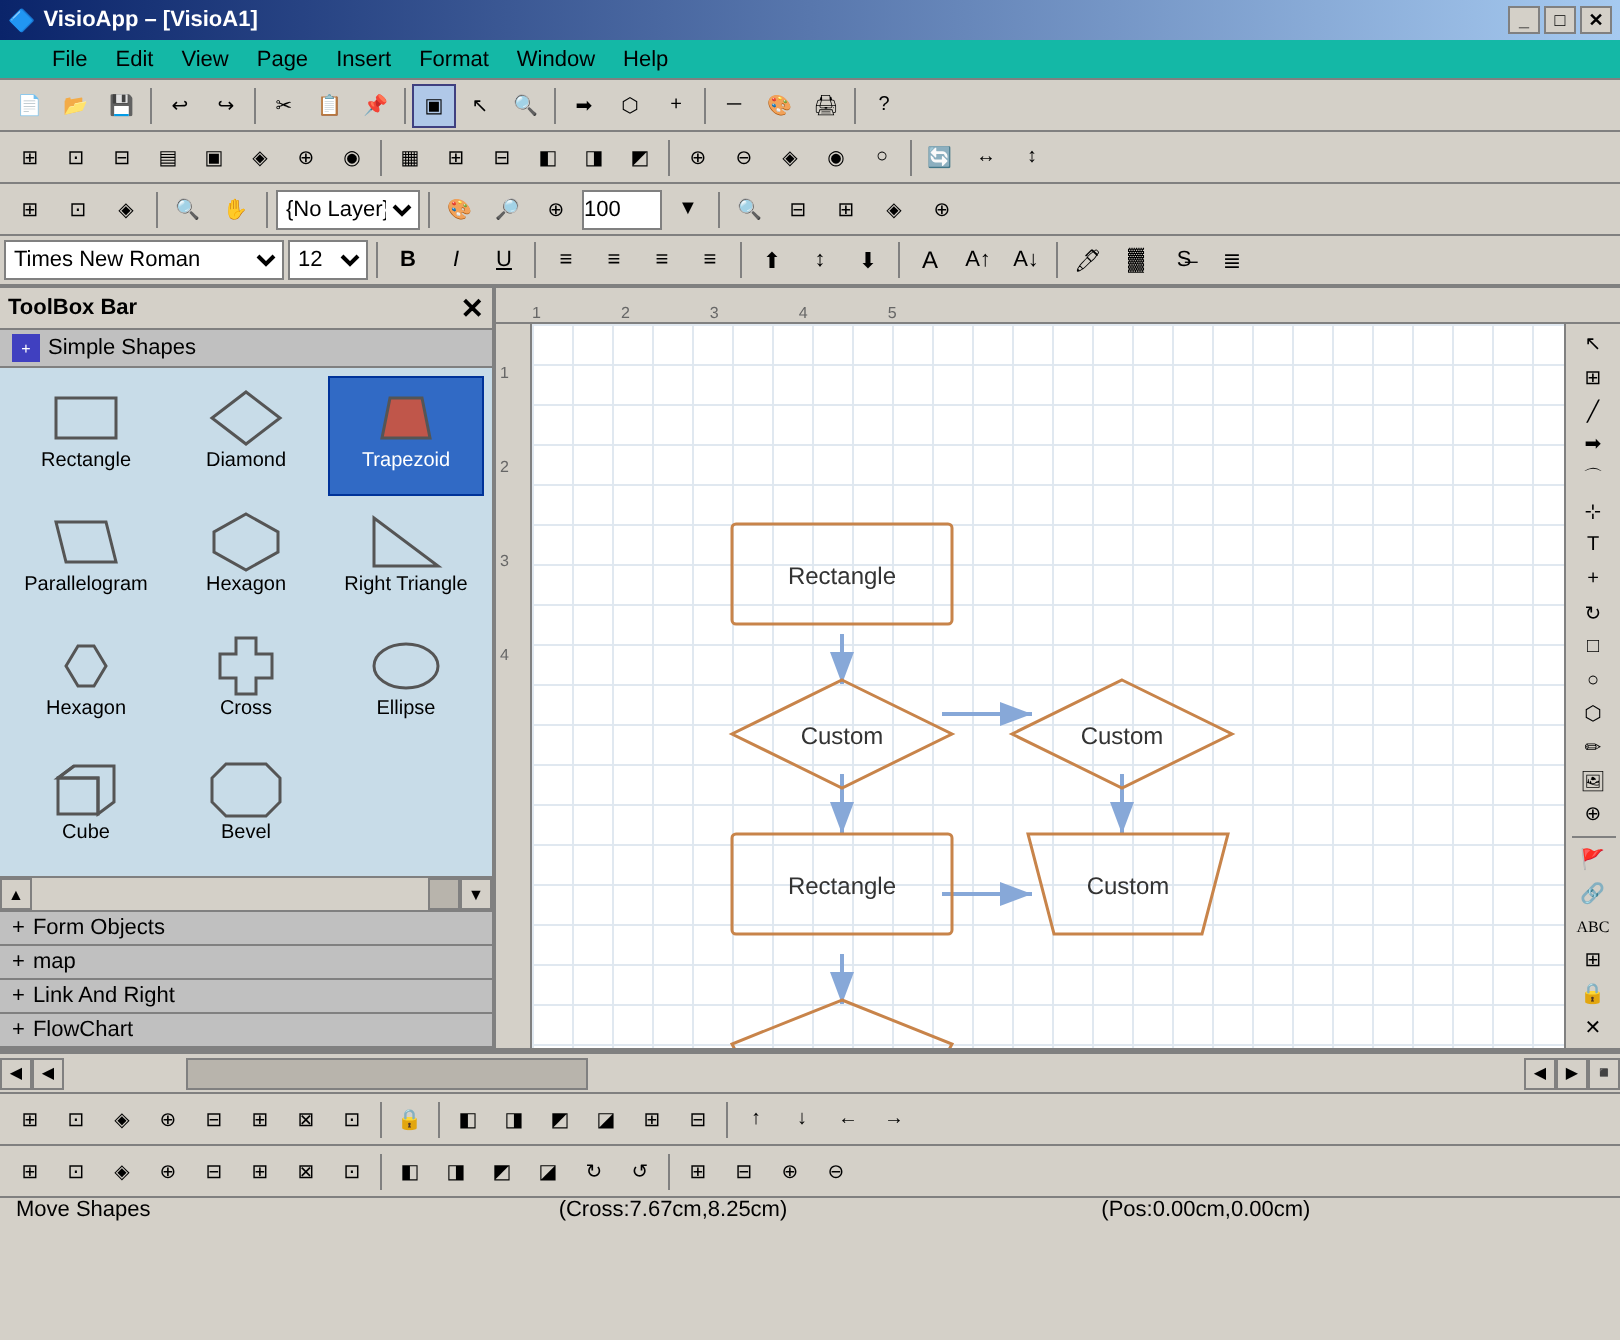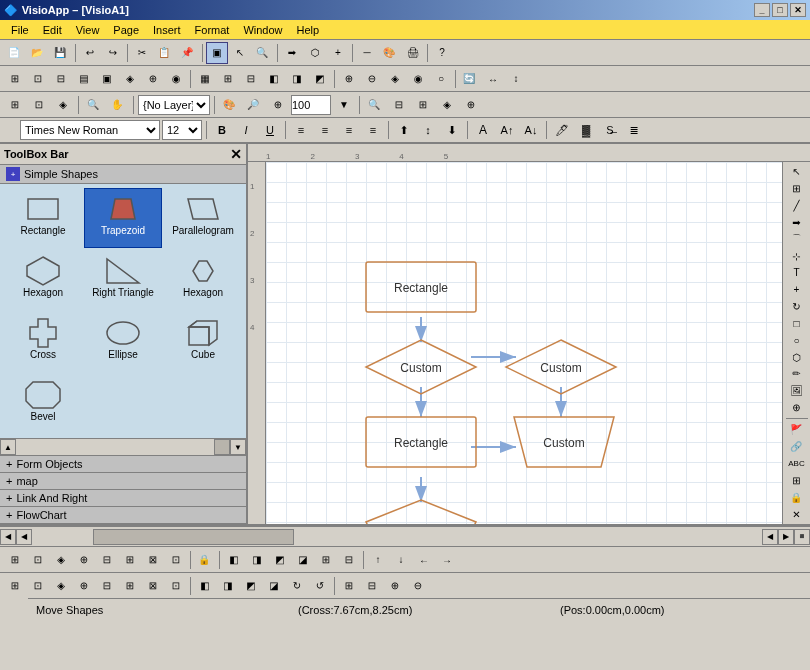--- a/index.html
+++ b/index.html
@@ -19,25 +19,25 @@
     }
     #title-bar .title-text { display: flex; align-items: center; gap: 4px; }
     #title-bar .win-controls { display: flex; gap: 2px; }
     #title-bar .win-btn {
       width: 16px; height: 14px; background: #d4d0c8; border: 1px solid #808080;
       display: flex; align-items: center; justify-content: center; font-size: 9px; cursor: pointer; color: black;
     }
 
     
     #menu-bar {
-      background: #fde047;
+      background: #14b8a6;
       height: 20px;
       display: flex;
       align-items: center;
-      padding: 0 5px;
+      padding: 0 20px;
       border-bottom: 1px solid #808080;
       gap: 2px;
     }
     .menu-item {
       padding: 2px 6px;
       font-size: 11px;
       cursor: pointer;
       color: black;
     }
 
@@ -83,21 +83,21 @@
     #toolbar3 select, #toolbar3 input {
       height: 20px; font-size: 11px; background: white; border: 1px solid #808080;
     }
 
     
     #font-toolbar {
       background: #d4d0c8;
       height: 26px;
       display: flex;
       align-items: center;
-      padding: 1px 20px;
+      padding: 1px 2px;
       gap: 2px;
       border-bottom: 2px solid #808080;
     }
     #font-toolbar select, #font-toolbar input[type=text] {
       height: 20px; font-size: 11px; background: white; border: 1px solid #808080;
     }
     .font-btn {
       width: 22px; height: 22px; background: #d4d0c8;
       border: 1px solid transparent;
       display: flex; align-items: center; justify-content: center;
@@ -267,26 +267,24 @@
       display: flex;
       align-items: center;
       padding: 1px 4px;
       gap: 1px;
       border-top: 1px solid #808080;
     }
     #status-bar {
       background: #d4d0c8;
       height: 22px;
       display: flex;
-      align-items: center;
       padding: 0 8px;
       border-top: 1px solid #808080;
       gap: 20px;
       font-size: 11px;
-      margin-left: 28px;
     }
     #status-bar .status-section {
       flex: 1;
     }
 
     
     #canvas-bg {
       position: absolute;
       top: 0; left: 0; right: 0; bottom: 0;
       background-image:
@@ -460,20 +458,26 @@
     </div>
     <div id="shapes-grid">
 
       <div class="shape-item">
         <svg class="shape-svg" viewBox="0 0 40 32">
           <rect x="5" y="6" width="30" height="20" fill="none" stroke="#555" stroke-width="1.5"></rect>
         </svg>
         <span class="shape-label">Rectangle</span>
       </div>
 
+      <div class="shape-item">
+        <svg class="shape-svg" viewBox="0 0 40 32">
+          <polygon points="20,3 37,16 20,29 3,16" fill="none" stroke="#555" stroke-width="1.5"></polygon>
+        </svg>
+        <span class="shape-label">Diamond</span>
+      </div>
 
       <div class="shape-item selected">
         <svg class="shape-svg" viewBox="0 0 40 32">
           <polygon points="8,26 32,26 28,6 12,6" fill="#c0564a" stroke="#555" stroke-width="1.5"></polygon>
         </svg>
         <span class="shape-label">Trapezoid</span>
       </div>
 
       <div class="shape-item">
         <svg class="shape-svg" viewBox="0 0 40 32">
@@ -638,21 +642,21 @@
         <div class="rt-btn">↻</div>
         <div class="rt-btn">□</div>
         <div class="rt-btn">○</div>
         <div class="rt-btn">⬡</div>
         <div class="rt-btn">✏</div>
         <div class="rt-btn">🖼</div>
         <div class="rt-btn">⊕</div>
         <div style="height:1px; width:22px; background:#808080; margin:2px 0;"></div>
         <div class="rt-btn">🚩</div>
         <div class="rt-btn">🔗</div>
-        <div class="rt-btn" style="font-size:8px;">ABC</div>
+        <div class="rt-btn" style="font-size:8px;font-family:Liberation Serif, serif;">ABC</div>
         <div class="rt-btn">⊞</div>
         <div class="rt-btn">🔒</div>
         <div class="rt-btn">✕</div>
       </div>
     </div>
   </div>
 </div>
 
 <div id="bottom-area">
   <div style="display:flex; align-items:center; background:#d4d0c8; height:20px; border-top:1px solid #808080;">

